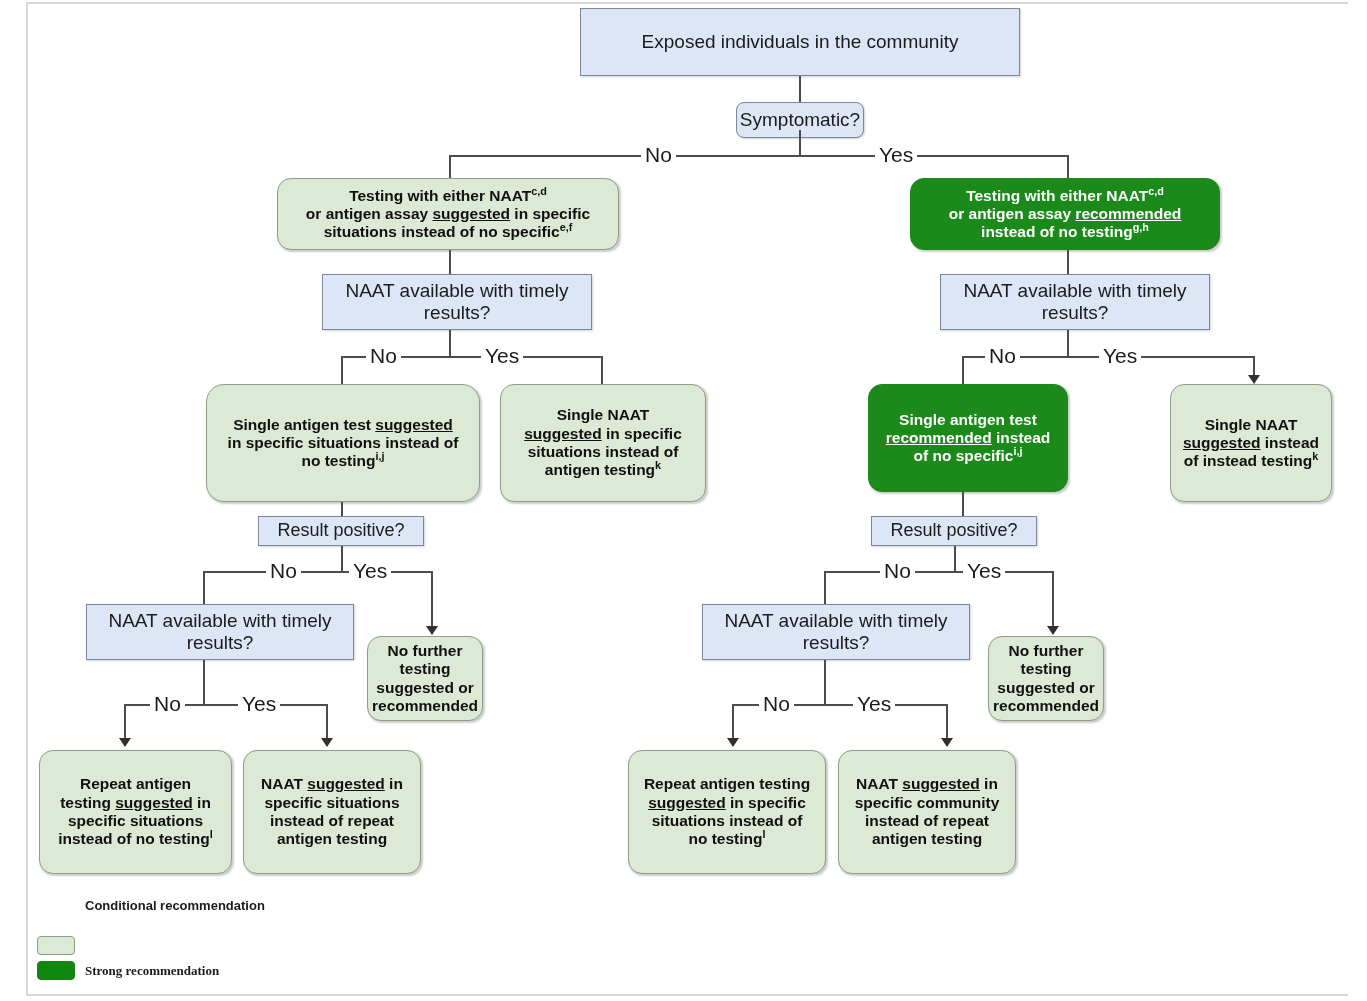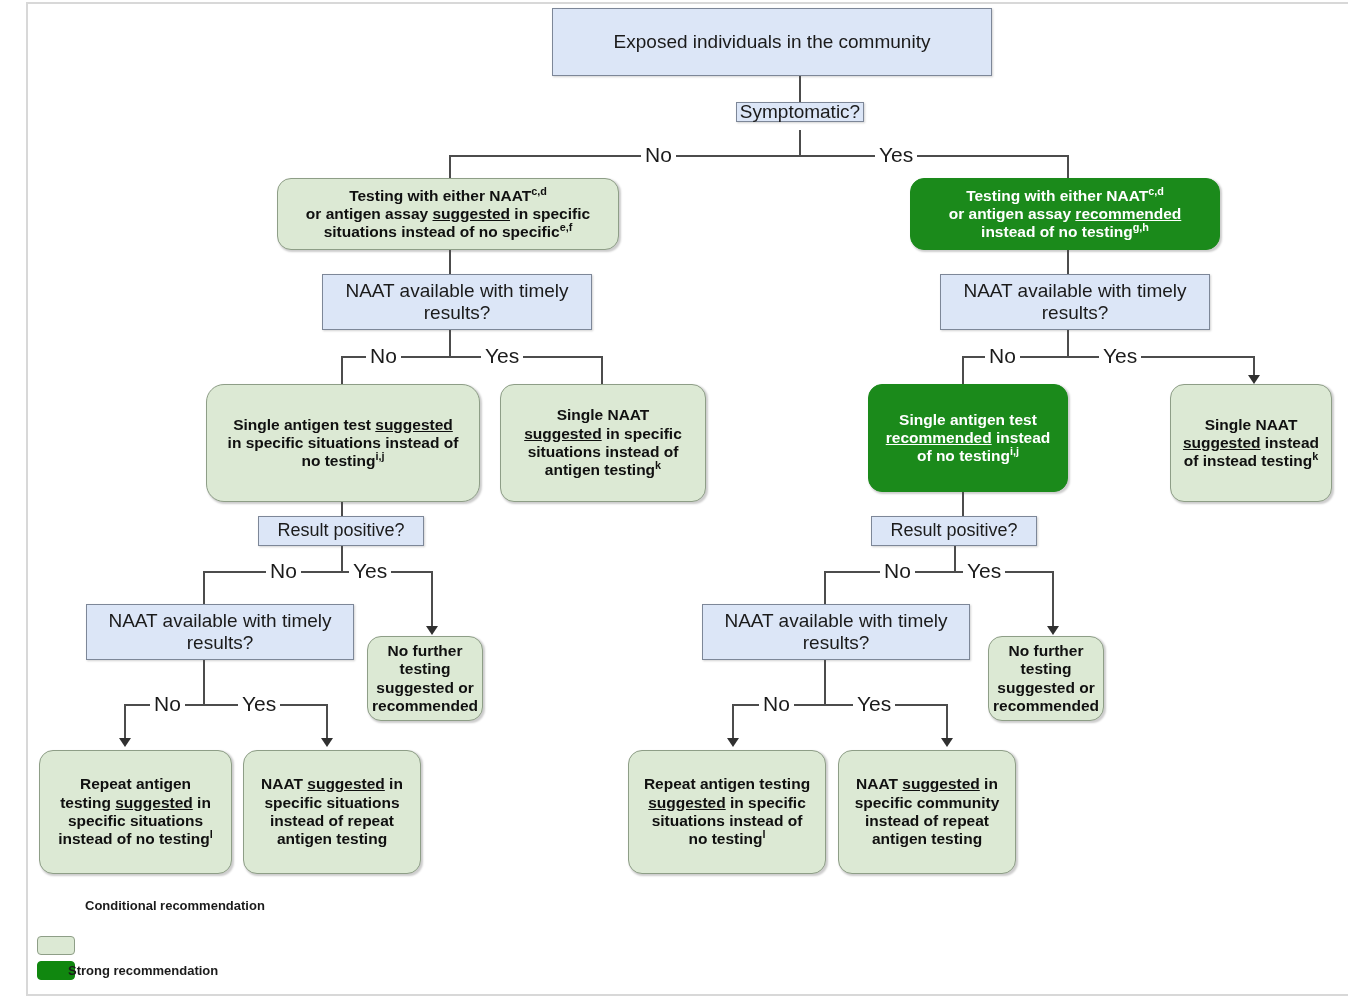--- a/index.html
+++ b/index.html
@@ -103,27 +103,27 @@
 </style>
 </head>
 <body>
 
 <div id="canvas">
 
   <div class="frame-line" style="left:26px; top:2px; width:1322px; height:2px;"></div>
   <div class="frame-line" style="left:26px; top:2px; width:2px; height:994px;"></div>
   <div class="frame-line" style="left:26px; top:994px; width:1322px; height:2px;"></div>
 
-  <div class="node decision" style="left:552px; top:8px; width:440px; height:68px; flex-direction:column;">
+  <div class="node decision" style="left:580px; top:8px; width:440px; height:68px; flex-direction:column;">
     <span>Exposed individuals in the community</span>
   </div>
 
   <div class="ln lnv" style="left:799px; top:76px; height:26px;"></div>
 
-  <div class="node decision" style="left:736px; top:102px; width:128px; height:20px;">
+  <div class="node decision" style="left:736px; top:102px; width:128px; height:36px;border-radius:8px;">
     <span>Symptomatic?</span>
   </div>
 
   <div class="ln lnv" style="left:799px; top:130px; height:26px;"></div>
   <div class="ln lnh" style="left:449px; top:155px; width:620px;"></div>
   <div class="ln lnv" style="left:449px; top:155px; height:23px;"></div>
   <div class="ln lnv" style="left:1067px; top:155px; height:23px;"></div>
   <div class="edge-label" style="left:641px; top:144px;">No</div>
   <div class="edge-label" style="left:875px; top:144px;">Yes</div>
 
@@ -226,21 +226,21 @@
   <div class="ln lnh" style="left:962px; top:356px; width:293px;"></div>
   <div class="ln lnv" style="left:962px; top:356px; height:28px;"></div>
   <div class="ln lnv" style="left:1253px; top:356px; height:20px;"></div>
   <div class="arrow" style="left:1248px; top:375px;"></div>
   <div class="edge-label" style="left:985px; top:345px;">No</div>
   <div class="edge-label" style="left:1099px; top:345px;">Yes</div>
 
   <div class="node strong" style="left:868px; top:384px; width:200px; height:108px;">
     <span><span>Single antigen test
 </span><u>recommended</u><span> instead
-of no testing</span><sup>i,j</sup></span>
+of no specific</span><sup>i,j</sup></span>
   </div>
 
   <div class="node cond" style="left:1170px; top:384px; width:162px; height:118px;">
     <span><span>Single NAAT
 </span><u>suggested</u><span> instead
 of instead testing</span><sup>k</sup></span>
   </div>
 
   <div class="ln lnv" style="left:962px; top:492px; height:24px;"></div>
 
@@ -287,15 +287,15 @@
   <div class="node cond" style="left:838px; top:750px; width:178px; height:124px;">
     <span><span>NAAT </span><u>suggested</u><span> in
 specific community
 instead of repeat
 antigen testing</span></span>
   </div>
 
   <div class="legend-swatch cond-sw" style="left:37px; top:936px;"></div>
   <div class="legend-text" style="left:85px; top:896px;">Conditional recommendation</div>
   <div class="legend-swatch strong-sw" style="left:37px; top:961px;"></div>
-  <div class="legend-text" style="left:68px; top:961px;">Strong recommendation</div>
+  <div class="legend-text" style="left:85px; top:961px;font-family:Liberation Serif, serif;">Strong recommendation</div>
 
 </div>
 
 </body></html>

